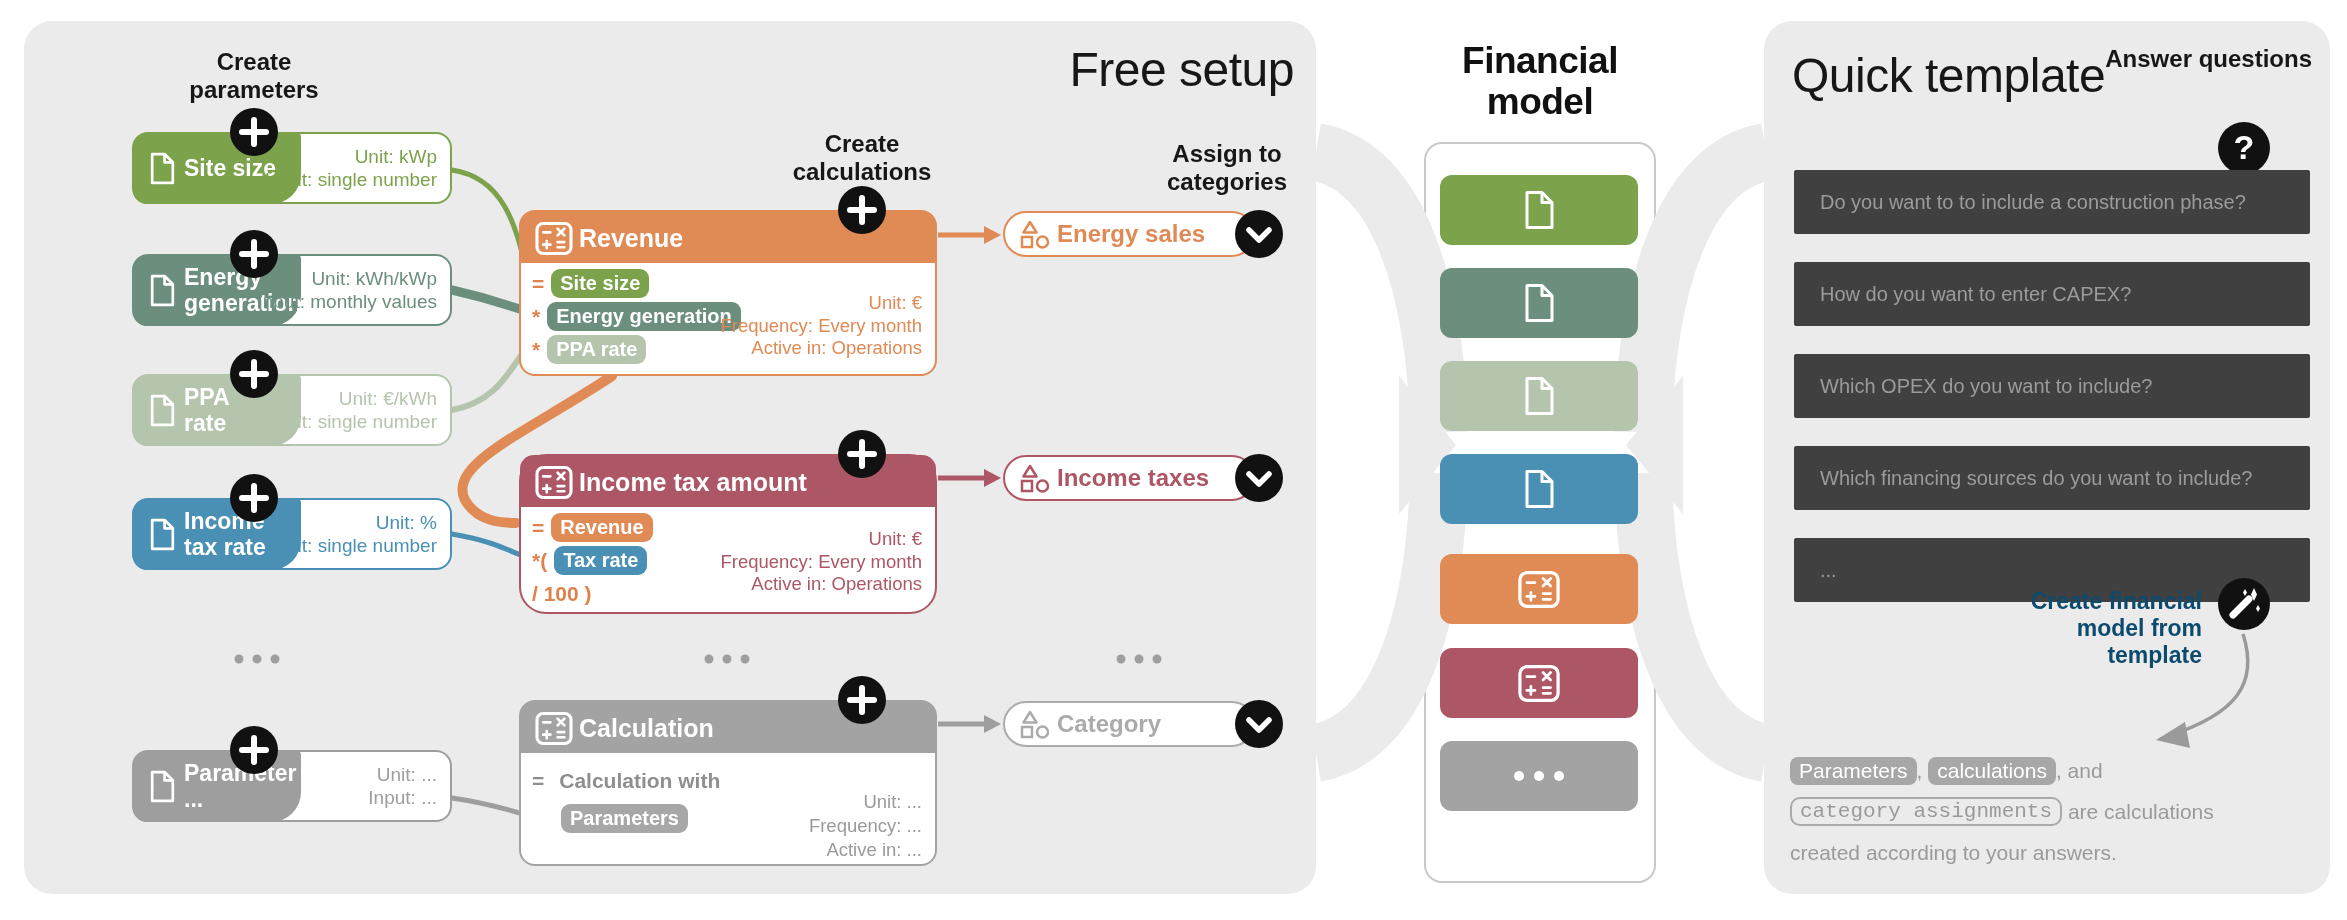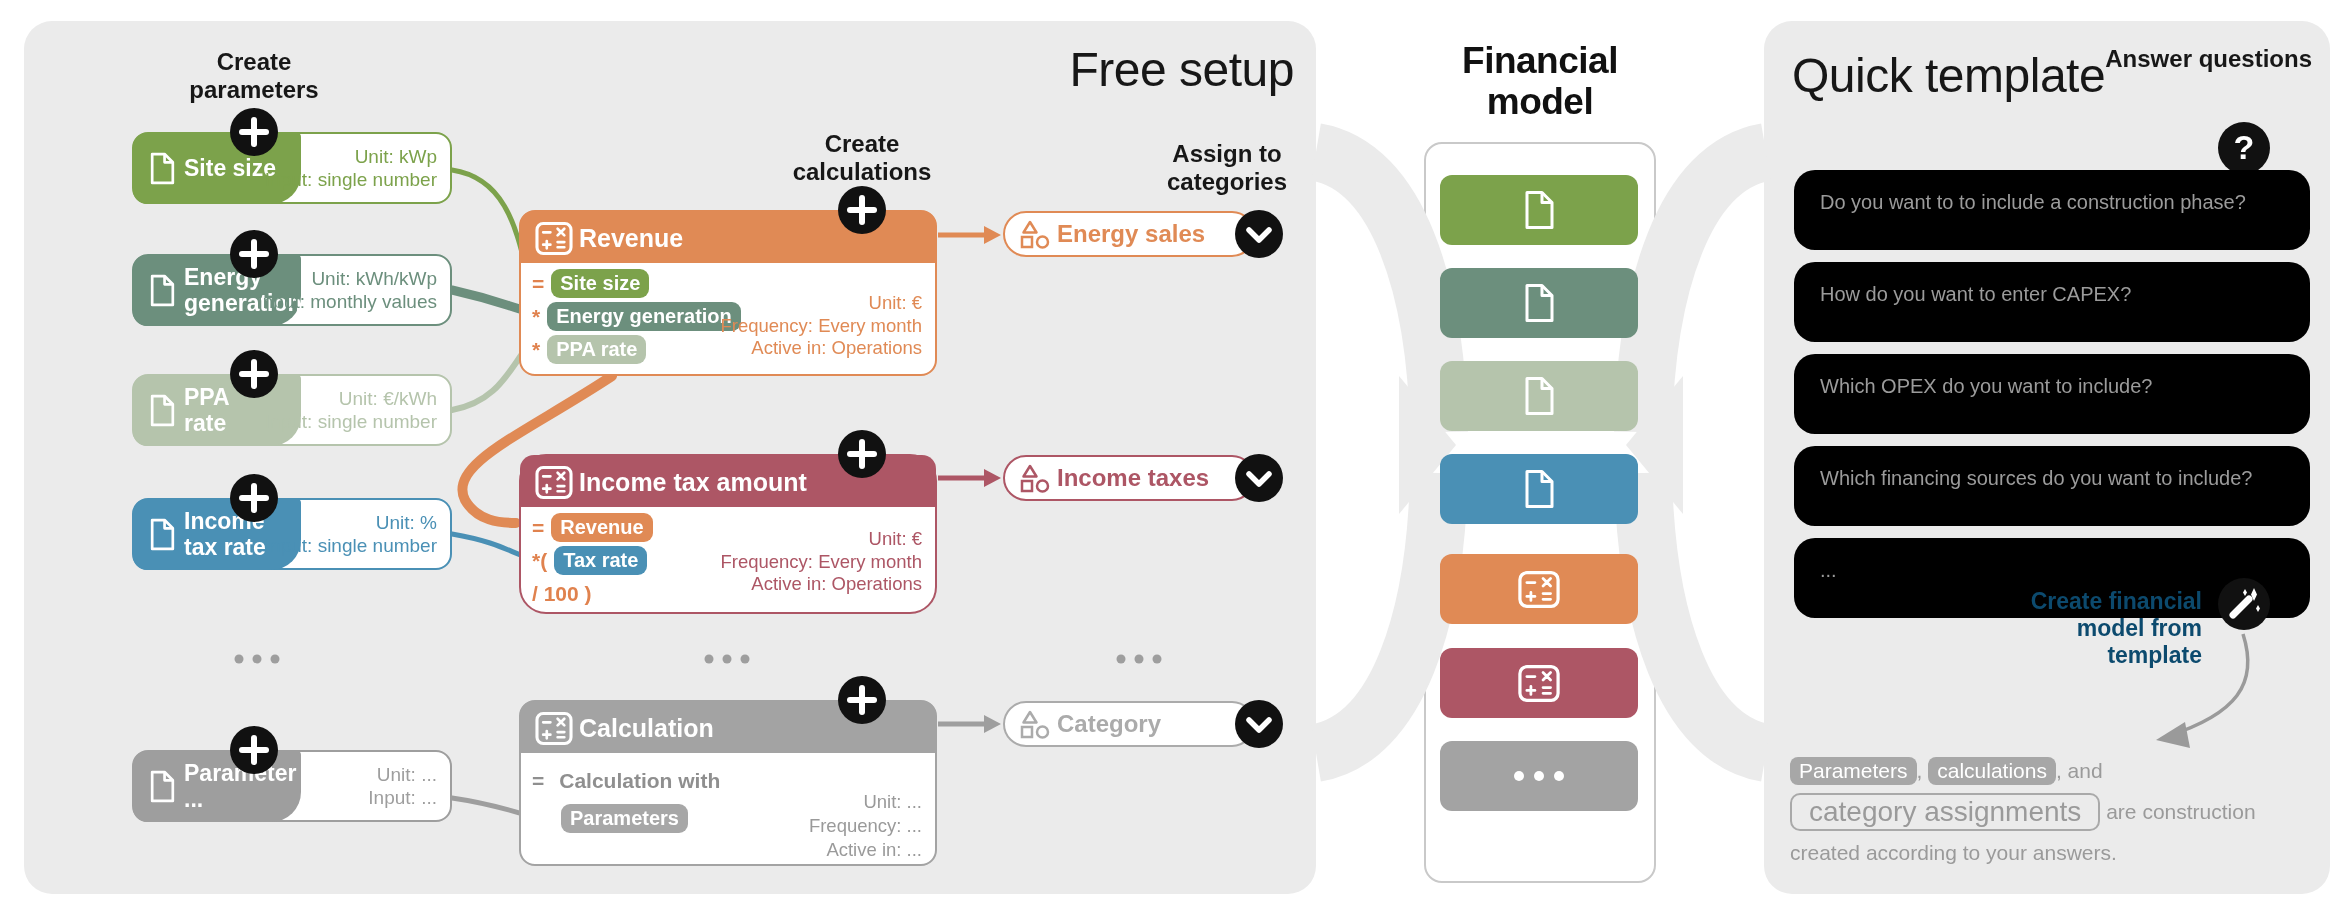--- a/index.html
+++ b/index.html
@@ -45,31 +45,31 @@
   .calc.graycalc .cinfo{color:#9a9a9a;}
 
   .pill{position:absolute;left:1003px;width:252px;height:46px;background:#fff;border:2.5px solid var(--c);
         border-radius:24px;box-sizing:border-box;}
   .pill .plabel{position:absolute;left:52px;top:0;height:41px;display:flex;align-items:center;
                 color:var(--c);font-size:24px;font-weight:700;white-space:nowrap;}
   .pill .cicon2{position:absolute;left:13px;top:6px;}
 
   .roundbtn{position:absolute;width:48px;height:48px;}
 
-  .qbox{position:absolute;left:1794px;width:516px;height:80px;background:#000000;border-radius:21px;}
+  .qbox{position:absolute;left:1794px;width:516px;height:64px;background:#404040;border-radius:2px;}
   .qbox .qtext{position:absolute;left:26px;top:0;height:64px;display:flex;align-items:center;
                color:#9b9b9b;font-size:20px;}
   .answer-label{position:absolute;left:2092px;top:46px;width:220px;text-align:right;
                 font-size:24px;font-weight:700;color:#171717;line-height:1.12;}
   .create-label{position:absolute;left:2022px;top:588px;width:180px;text-align:right;
                 font-size:23px;font-weight:700;color:#0c4a6e;line-height:1.18;}
   .para{position:absolute;left:1790px;top:750px;width:540px;color:#9a9a9a;font-size:21px;}
   .para .pline{height:41px;display:flex;align-items:center;white-space:pre;}
   .gchip{background:#a7a7a7;color:#fff;border-radius:8px;padding:2px 9px;font-size:21px;}
-  .ochip{border:2px solid #a9a9a9;color:#9a9a9a;border-radius:10px;padding:1px 17px;font-size:28px;}
+  .ochip{border:2px solid #a9a9a9;color:#9a9a9a;border-radius:10px;padding:1px 8px;font-size:21px;font-family:Liberation Mono, monospace;}
 </style>
 </head>
 <body>
 
 <div class="stage">
 
   <div class="panel" style="left:24px;top:21px;width:1292px;height:873px;"></div>
   <div class="panel" style="left:1764px;top:21px;width:566px;height:873px;"></div>
   <div class="model-box"></div>
 
@@ -448,17 +448,17 @@
         <line x1="-11" y1="11" x2="5" y2="-5" stroke="#fff" stroke-width="7" stroke-linecap="round"></line>
         <polygon points="10,-16 13,-9.5 10,-3 7,-9.5" fill="#fff"></polygon>
         <polygon points="1,-15 3,-11.5 1,-8 -1,-11.5" fill="#fff"></polygon>
         <polygon points="14,1 16,4.5 14,8 12,4.5" fill="#fff"></polygon>
       </svg>
   </div>
   <div class="create-label">Create financial model from template</div>
 
   <div class="para">
     <div class="pline"><span class="gchip">Parameters</span><span>, </span><span class="gchip">calculations</span><span>, and</span></div>
-    <div class="pline"><span class="ochip">category assignments</span><span> are construction</span></div>
+    <div class="pline"><span class="ochip">category assignments</span><span> are calculations</span></div>
     <div class="pline"><span>created according to your answers.</span></div>
   </div>
 
 </div>
 
 </body></html>

